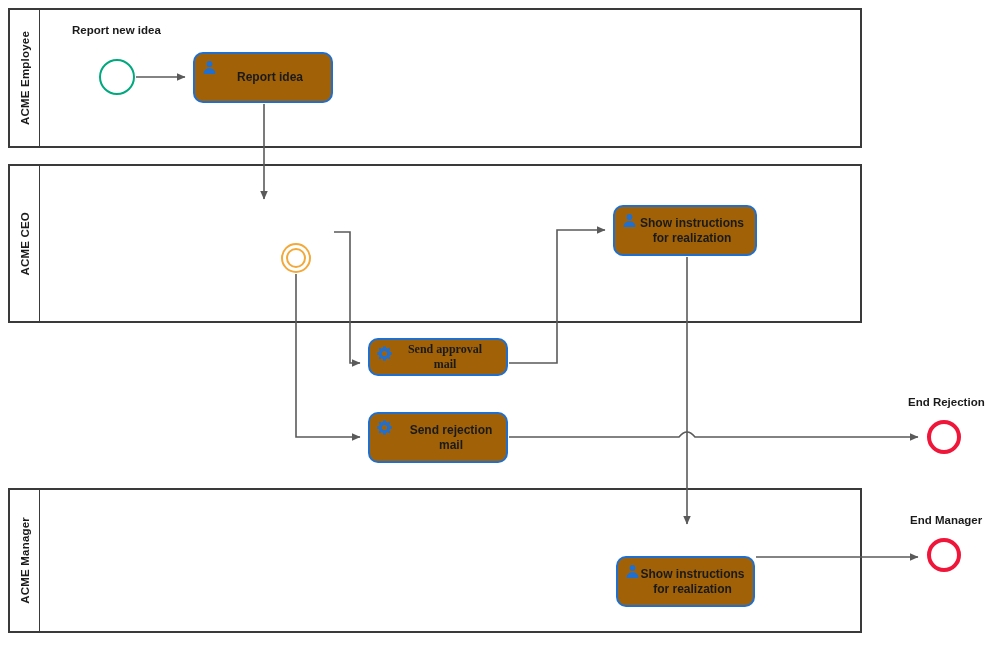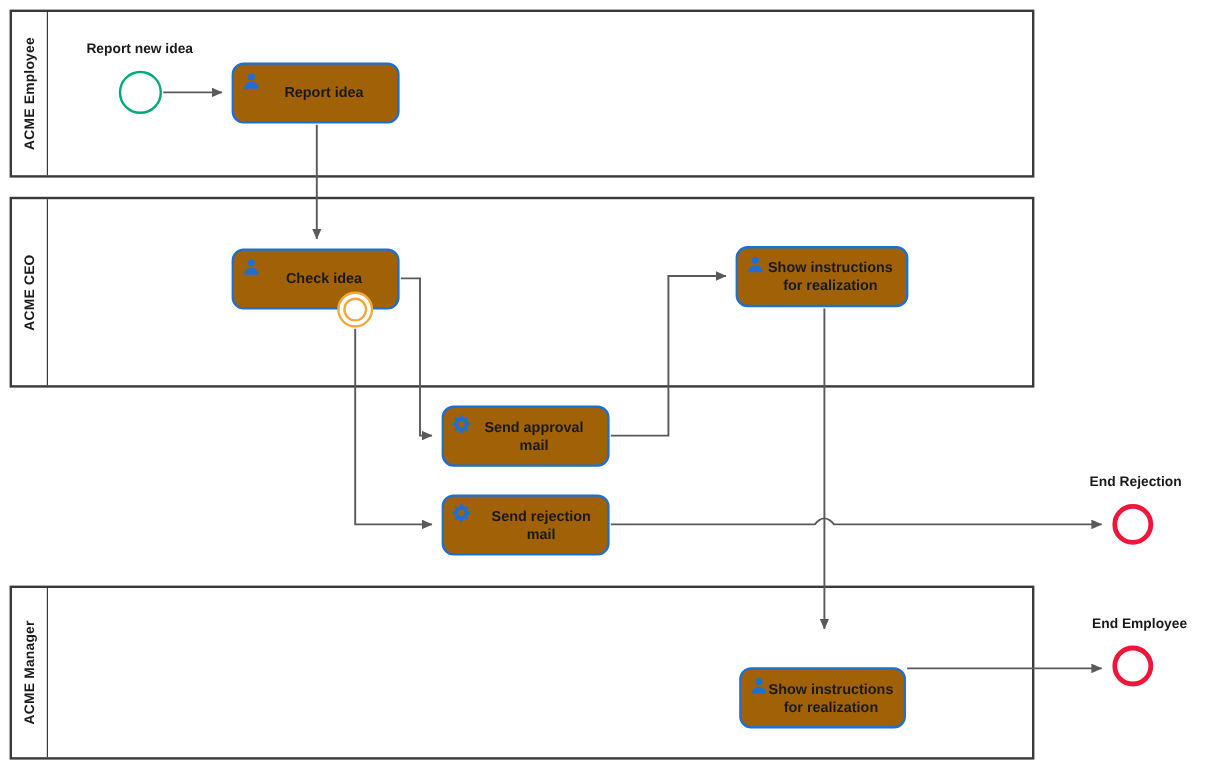--- a/index.html
+++ b/index.html
@@ -158,68 +158,61 @@
   </svg>
 
   <div class="task" id="task-0" style="left: 193px; top: 52px; width: 140px; height: 51px; border-color: rgb(31, 111, 208);">
     <svg class="task-icon" viewBox="0 0 24 24" xmlns="http://www.w3.org/2000/svg">
       <circle cx="12" cy="7" r="4.2" fill="#1f6fd0"></circle>
       <path d="M3.6 21 C3.6 15.8 7.4 13 12 13 C16.6 13 20.4 15.8 20.4 21 Z" fill="#1f6fd0"></path>
     </svg>
     <span class="task-label">Report idea</span>
   </div>
 
-  <div class="task" id="task-1" style="left: 193px; top: 207px; width: 140px; height: 51px; border-color: rgb(31, 111, 208);">
+
+  <div class="task" id="task-2" style="left: 368px; top: 338px; width: 140px; height: 38px; border-color: rgb(31, 111, 208); font-family: Liberation Serif, serif;">
+    <svg class="task-icon" viewBox="0 0 24 24" xmlns="http://www.w3.org/2000/svg">
+      <path fill="#1f6fd0" d="M12 1.6 L13.7 1.6 L14.2 4.3 A7.8 7.8 0 0 1 16.3 5.2 L18.6 3.7 L20.3 5.4 L18.8 7.7 A7.8 7.8 0 0 1 19.7 9.8 L22.4 10.3 L22.4 13.7 L19.7 14.2 A7.8 7.8 0 0 1 18.8 16.3 L20.3 18.6 L18.6 20.3 L16.3 18.8 A7.8 7.8 0 0 1 14.2 19.7 L13.7 22.4 L10.3 22.4 L9.8 19.7 A7.8 7.8 0 0 1 7.7 18.8 L5.4 20.3 L3.7 18.6 L5.2 16.3 A7.8 7.8 0 0 1 4.3 14.2 L1.6 13.7 L1.6 10.3 L4.3 9.8 A7.8 7.8 0 0 1 5.2 7.7 L3.7 5.4 L5.4 3.7 L7.7 5.2 A7.8 7.8 0 0 1 9.8 4.3 L10.3 1.6 Z M12 8.3 A3.7 3.7 0 1 0 12 15.7 A3.7 3.7 0 1 0 12 8.3 Z"></path>
+    </svg>
+    <span class="task-label">Send approval
+mail</span>
+  </div>
+
+  <div class="task" id="task-3" style="left: 368px; top: 412px; width: 140px; height: 51px; border-color: rgb(31, 111, 208); padding-left: 12px;">
+    <svg class="task-icon" viewBox="0 0 24 24" xmlns="http://www.w3.org/2000/svg">
+      <path fill="#1f6fd0" d="M12 1.6 L13.7 1.6 L14.2 4.3 A7.8 7.8 0 0 1 16.3 5.2 L18.6 3.7 L20.3 5.4 L18.8 7.7 A7.8 7.8 0 0 1 19.7 9.8 L22.4 10.3 L22.4 13.7 L19.7 14.2 A7.8 7.8 0 0 1 18.8 16.3 L20.3 18.6 L18.6 20.3 L16.3 18.8 A7.8 7.8 0 0 1 14.2 19.7 L13.7 22.4 L10.3 22.4 L9.8 19.7 A7.8 7.8 0 0 1 7.7 18.8 L5.4 20.3 L3.7 18.6 L5.2 16.3 A7.8 7.8 0 0 1 4.3 14.2 L1.6 13.7 L1.6 10.3 L4.3 9.8 A7.8 7.8 0 0 1 5.2 7.7 L3.7 5.4 L5.4 3.7 L7.7 5.2 A7.8 7.8 0 0 1 9.8 4.3 L10.3 1.6 Z M12 8.3 A3.7 3.7 0 1 0 12 15.7 A3.7 3.7 0 1 0 12 8.3 Z"></path>
+    </svg>
+    <span class="task-label">Send rejection
+mail</span>
+  </div>
+
+  <div class="task" id="task-4" style="left: 613px; top: 205px; width: 144px; height: 51px; border-color: rgb(31, 111, 208);">
     <svg class="task-icon" viewBox="0 0 24 24" xmlns="http://www.w3.org/2000/svg">
       <circle cx="12" cy="7" r="4.2" fill="#1f6fd0"></circle>
       <path d="M3.6 21 C3.6 15.8 7.4 13 12 13 C16.6 13 20.4 15.8 20.4 21 Z" fill="#1f6fd0"></path>
     </svg>
-    <span class="task-label">Check idea</span>
-  </div>
-
-  <div class="task" id="task-2" style="left: 368px; top: 338px; width: 140px; height: 51px; border-color: rgb(31, 111, 208);">
-    <svg class="task-icon" viewBox="0 0 24 24" xmlns="http://www.w3.org/2000/svg">
-      <path fill="#1f6fd0" d="M12 1.6 L13.7 1.6 L14.2 4.3 A7.8 7.8 0 0 1 16.3 5.2 L18.6 3.7 L20.3 5.4 L18.8 7.7 A7.8 7.8 0 0 1 19.7 9.8 L22.4 10.3 L22.4 13.7 L19.7 14.2 A7.8 7.8 0 0 1 18.8 16.3 L20.3 18.6 L18.6 20.3 L16.3 18.8 A7.8 7.8 0 0 1 14.2 19.7 L13.7 22.4 L10.3 22.4 L9.8 19.7 A7.8 7.8 0 0 1 7.7 18.8 L5.4 20.3 L3.7 18.6 L5.2 16.3 A7.8 7.8 0 0 1 4.3 14.2 L1.6 13.7 L1.6 10.3 L4.3 9.8 A7.8 7.8 0 0 1 5.2 7.7 L3.7 5.4 L5.4 3.7 L7.7 5.2 A7.8 7.8 0 0 1 9.8 4.3 L10.3 1.6 Z M12 8.3 A3.7 3.7 0 1 0 12 15.7 A3.7 3.7 0 1 0 12 8.3 Z"></path>
-    </svg>
-    <span class="task-label">Send approval
-mail</span>
-  </div>
-
-  <div class="task" id="task-3" style="left: 368px; top: 412px; width: 140px; height: 51px; border-color: rgb(31, 111, 208); padding-left: 12px;">
-    <svg class="task-icon" viewBox="0 0 24 24" xmlns="http://www.w3.org/2000/svg">
-      <path fill="#1f6fd0" d="M12 1.6 L13.7 1.6 L14.2 4.3 A7.8 7.8 0 0 1 16.3 5.2 L18.6 3.7 L20.3 5.4 L18.8 7.7 A7.8 7.8 0 0 1 19.7 9.8 L22.4 10.3 L22.4 13.7 L19.7 14.2 A7.8 7.8 0 0 1 18.8 16.3 L20.3 18.6 L18.6 20.3 L16.3 18.8 A7.8 7.8 0 0 1 14.2 19.7 L13.7 22.4 L10.3 22.4 L9.8 19.7 A7.8 7.8 0 0 1 7.7 18.8 L5.4 20.3 L3.7 18.6 L5.2 16.3 A7.8 7.8 0 0 1 4.3 14.2 L1.6 13.7 L1.6 10.3 L4.3 9.8 A7.8 7.8 0 0 1 5.2 7.7 L3.7 5.4 L5.4 3.7 L7.7 5.2 A7.8 7.8 0 0 1 9.8 4.3 L10.3 1.6 Z M12 8.3 A3.7 3.7 0 1 0 12 15.7 A3.7 3.7 0 1 0 12 8.3 Z"></path>
-    </svg>
-    <span class="task-label">Send rejection
-mail</span>
-  </div>
-
-  <div class="task" id="task-4" style="left: 613px; top: 205px; width: 144px; height: 51px; border-color: rgb(31, 111, 208);">
+    <span class="task-label">Show instructions
+for realization</span>
+  </div>
+
+  <div class="task" id="task-5" style="left: 616px; top: 532px; width: 139px; height: 51px; border-color: rgb(31, 111, 208); margin-top: 24px;">
     <svg class="task-icon" viewBox="0 0 24 24" xmlns="http://www.w3.org/2000/svg">
       <circle cx="12" cy="7" r="4.2" fill="#1f6fd0"></circle>
       <path d="M3.6 21 C3.6 15.8 7.4 13 12 13 C16.6 13 20.4 15.8 20.4 21 Z" fill="#1f6fd0"></path>
     </svg>
     <span class="task-label">Show instructions
 for realization</span>
   </div>
 
-  <div class="task" id="task-5" style="left: 616px; top: 532px; width: 139px; height: 51px; border-color: rgb(31, 111, 208); margin-top: 24px;">
-    <svg class="task-icon" viewBox="0 0 24 24" xmlns="http://www.w3.org/2000/svg">
-      <circle cx="12" cy="7" r="4.2" fill="#1f6fd0"></circle>
-      <path d="M3.6 21 C3.6 15.8 7.4 13 12 13 C16.6 13 20.4 15.8 20.4 21 Z" fill="#1f6fd0"></path>
-    </svg>
-    <span class="task-label">Show instructions
-for realization</span>
-  </div>
-
   <div class="event start" id="event-0" style="left: 99px; top: 59px; width: 36px; height: 36px;"></div>
-  <div class="free-label" id="event-label-0" style="left: 72px; top: 35px;">Report new idea</div>
+  <div class="free-label" id="event-label-0" style="left: 72px; top: 24px;">Report new idea</div>
 
   <div class="boundary-outer" id="event-1" style="left: 281px; top: 243px; width: 30px; height: 30px;">
     <div class="boundary-inner" style="left: 3px; top: 3px; width: 20px; height: 20px;"></div>
   </div>
 
   <div class="event end" id="event-2" style="left: 927px; top: 420px; width: 34px; height: 34px;"></div>
   <div class="free-label" id="event-label-2" style="left: 908px; top: 396px;">End Rejection</div>
 
   <div class="event end" id="event-3" style="left: 927px; top: 538px; width: 34px; height: 34px;"></div>
-  <div class="free-label" id="event-label-3" style="left: 910px; top: 514px;">End Employee</div>
+  <div class="free-label" id="event-label-3" style="left: 910px; top: 514px;">End Manager</div>
 
 </div>
 
 </body></html>

